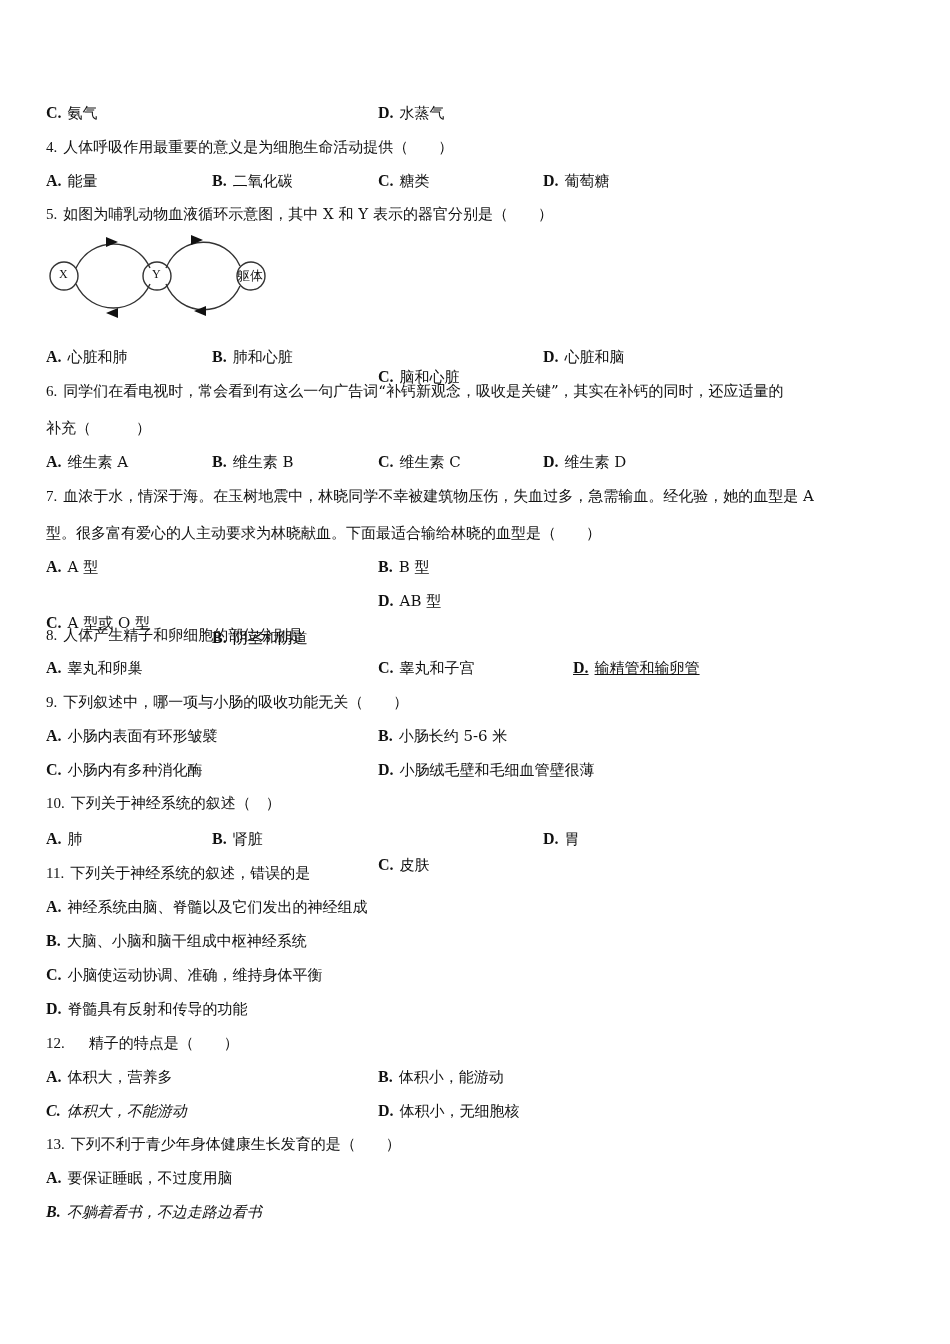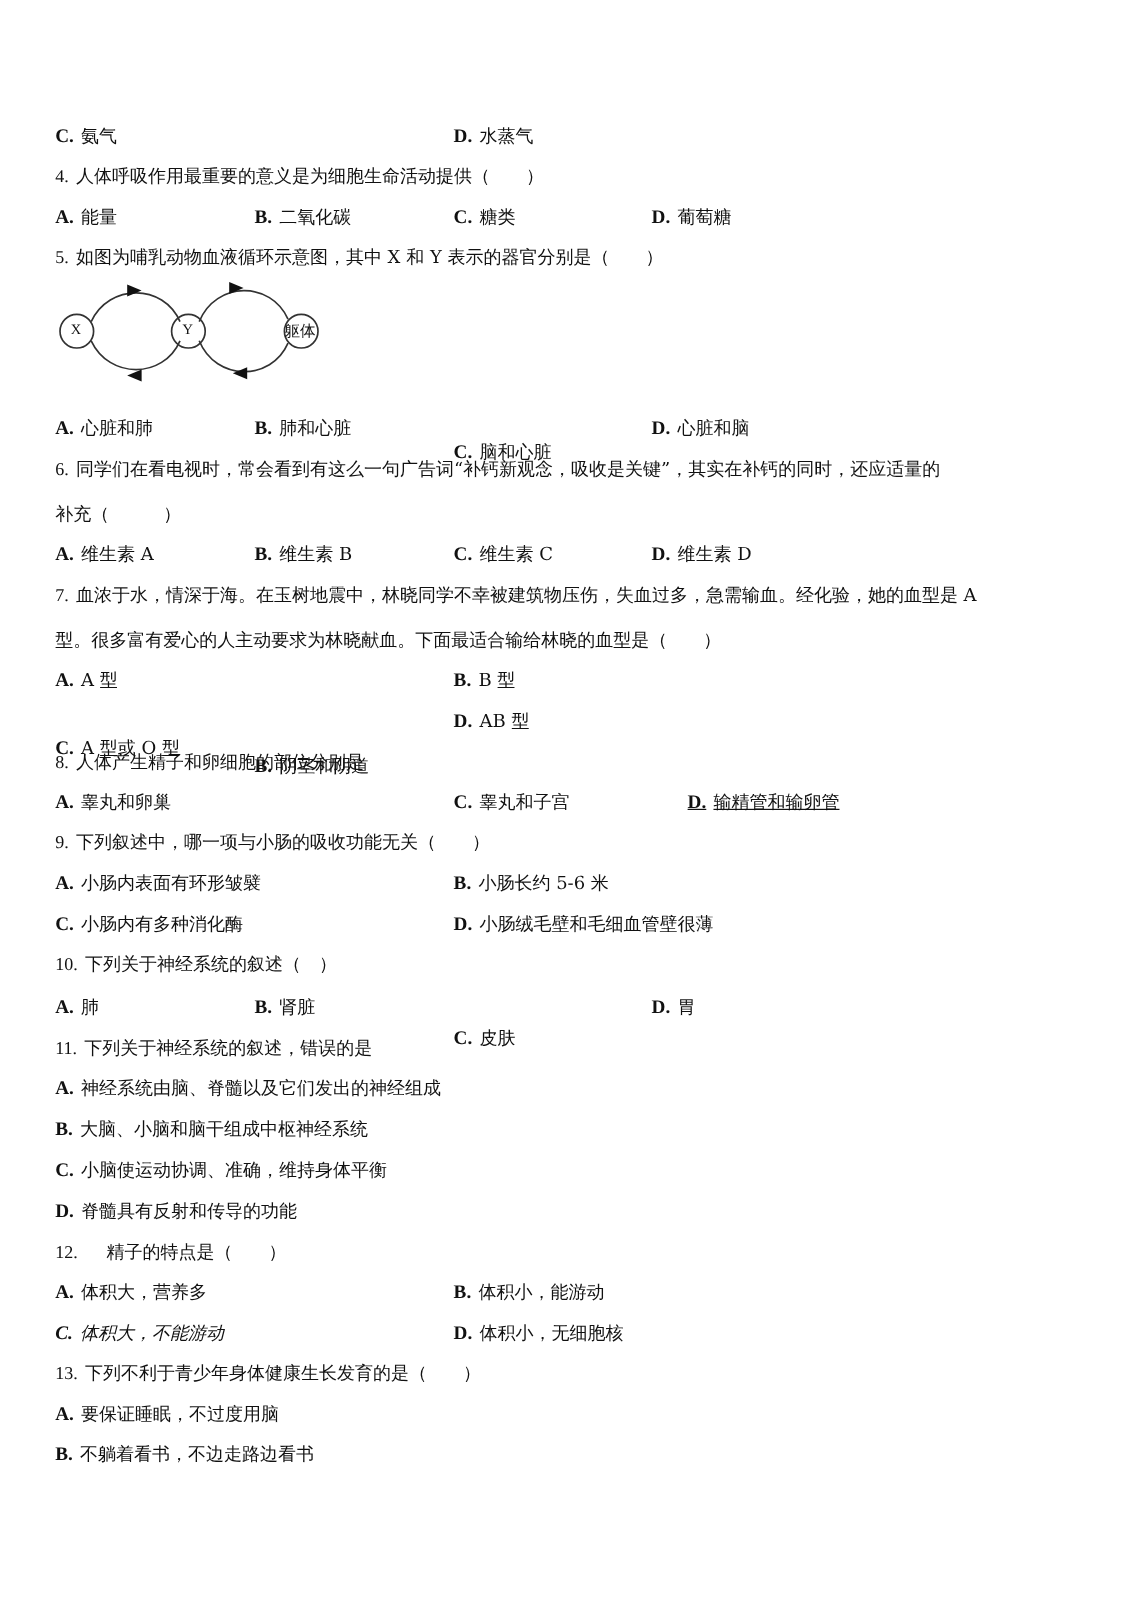--- a/index.html
+++ b/index.html
@@ -62,21 +62,21 @@
     <div class="opt" style="top: 931px; left: 46px;"><span class="lbl">B.</span><span>大脑、小脑和脑干组成中枢神经系统</span></div>
     <div class="opt" style="top: 965px; left: 46px;"><span class="lbl">C.</span><span>小脑使运动协调、准确，维持身体平衡</span></div>
     <div class="opt" style="top: 999px; left: 46px;"><span class="lbl">D.</span><span>脊髓具有反射和传导的功能</span></div>
     <div class="line" style="top: 1033px;"><span class="num" style="margin-right: 24px;">12.</span><span>精子的特点是（　　）</span></div>
     <div class="opt" style="top: 1067px; left: 46px;"><span class="lbl">A.</span><span>体积大，营养多</span></div>
     <div class="opt" style="top: 1067px; left: 378px;"><span class="lbl">B.</span><span>体积小，能游动</span></div>
     <div class="opt" style="top: 1101px; left: 46px; font-style: italic;"><span class="lbl">C.</span><span>体积大，不能游动</span></div>
     <div class="opt" style="top: 1101px; left: 378px;"><span class="lbl">D.</span><span>体积小，无细胞核</span></div>
     <div class="line" style="top: 1134px;"><span class="num" style="margin-right: 6px;">13.</span><span>下列不利于青少年身体健康生长发育的是（　　）</span></div>
     <div class="opt" style="top: 1168px; left: 46px;"><span class="lbl">A.</span><span>要保证睡眠，不过度用脑</span></div>
-    <div class="opt" style="top: 1202px; left: 46px;"><span class="lbl">B.</span><span>不躺着看书，不边走路边看书</span></div>
+    <div class="opt" style="top: 1202px; left: 46px; font-style: italic;"><span class="lbl">B.</span><span>不躺着看书，不边走路边看书</span></div>
   </div>
 
 <div class="diagram">
   <svg width="230" height="92" viewBox="0 0 230 92" xmlns="http://www.w3.org/2000/svg">
     <g fill="none" stroke="#333" stroke-width="1.4">
 
       <path d="M30 34 C 45 2, 90 2, 104 34"></path>
       <path d="M104 50 C 90 82, 45 82, 30 50"></path>
 
       <path d="M120 34 C 134 0, 180 0, 194 32"></path>

